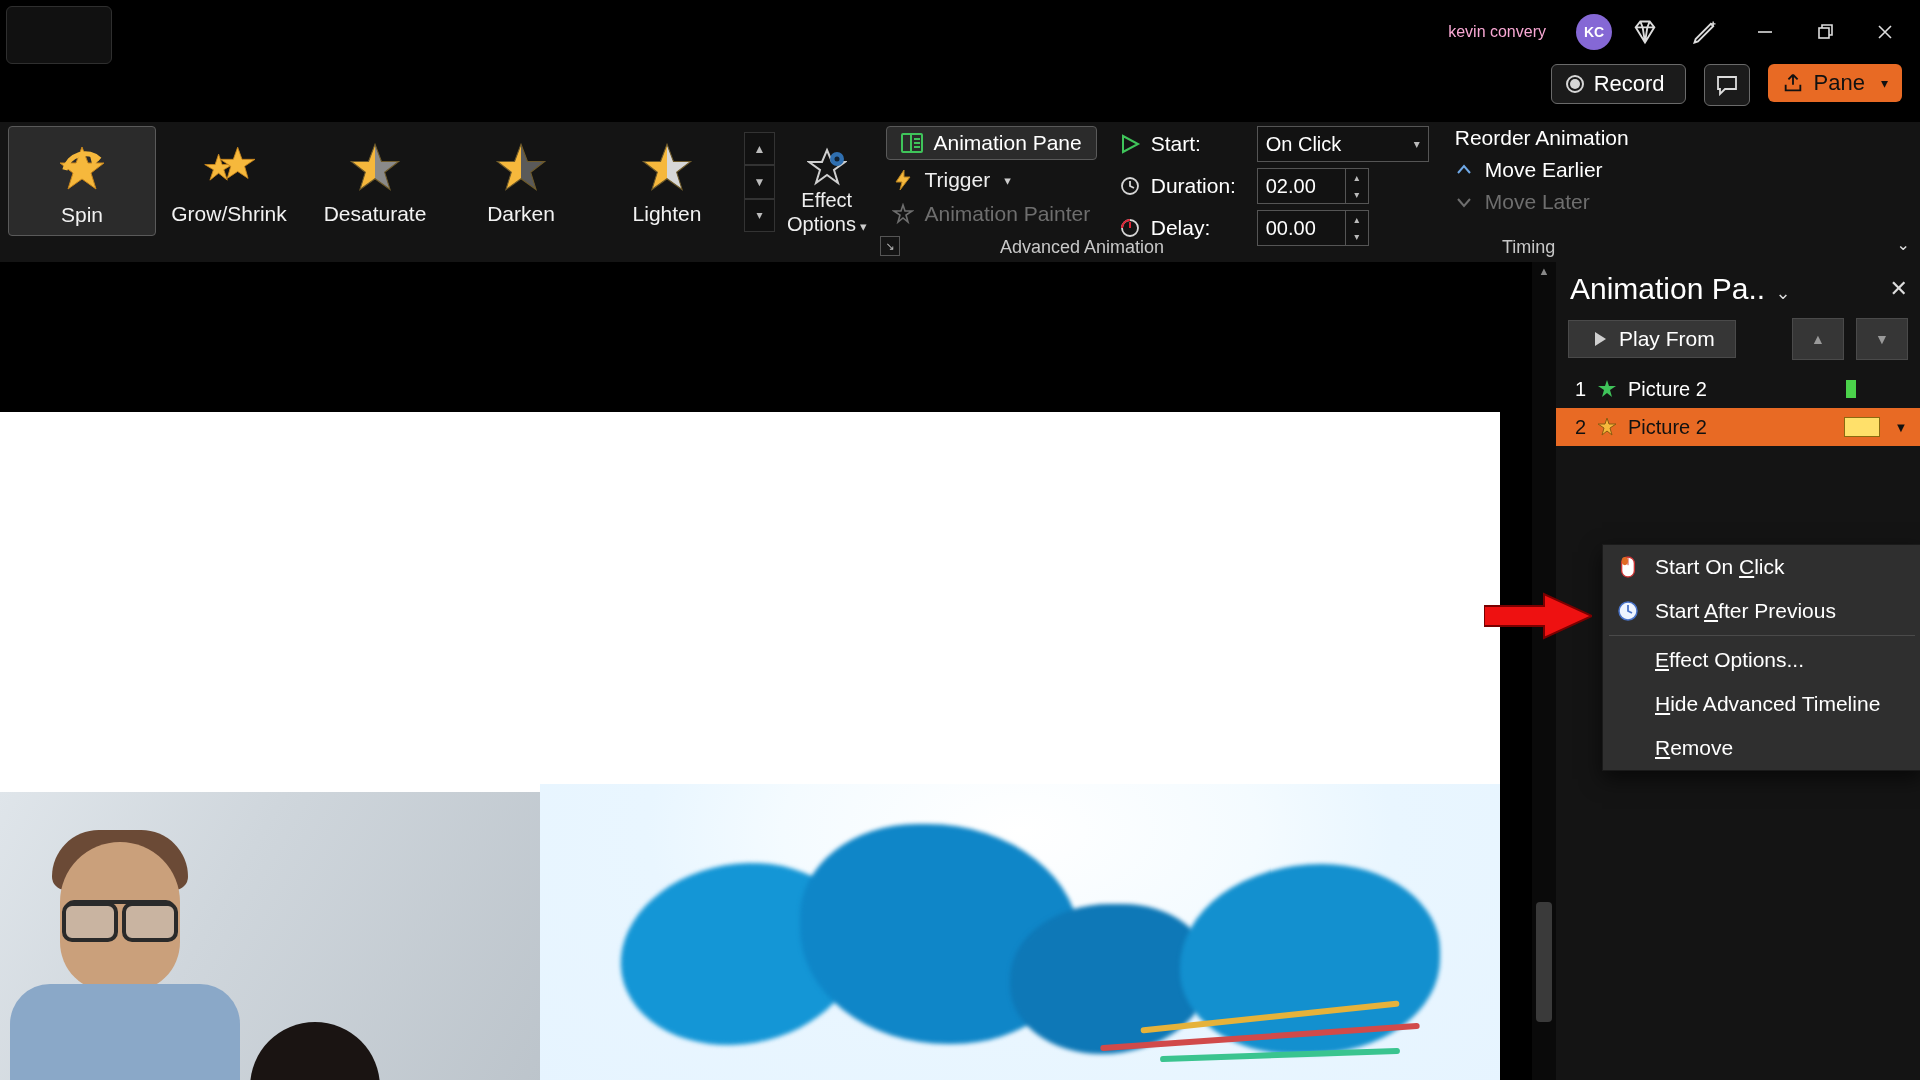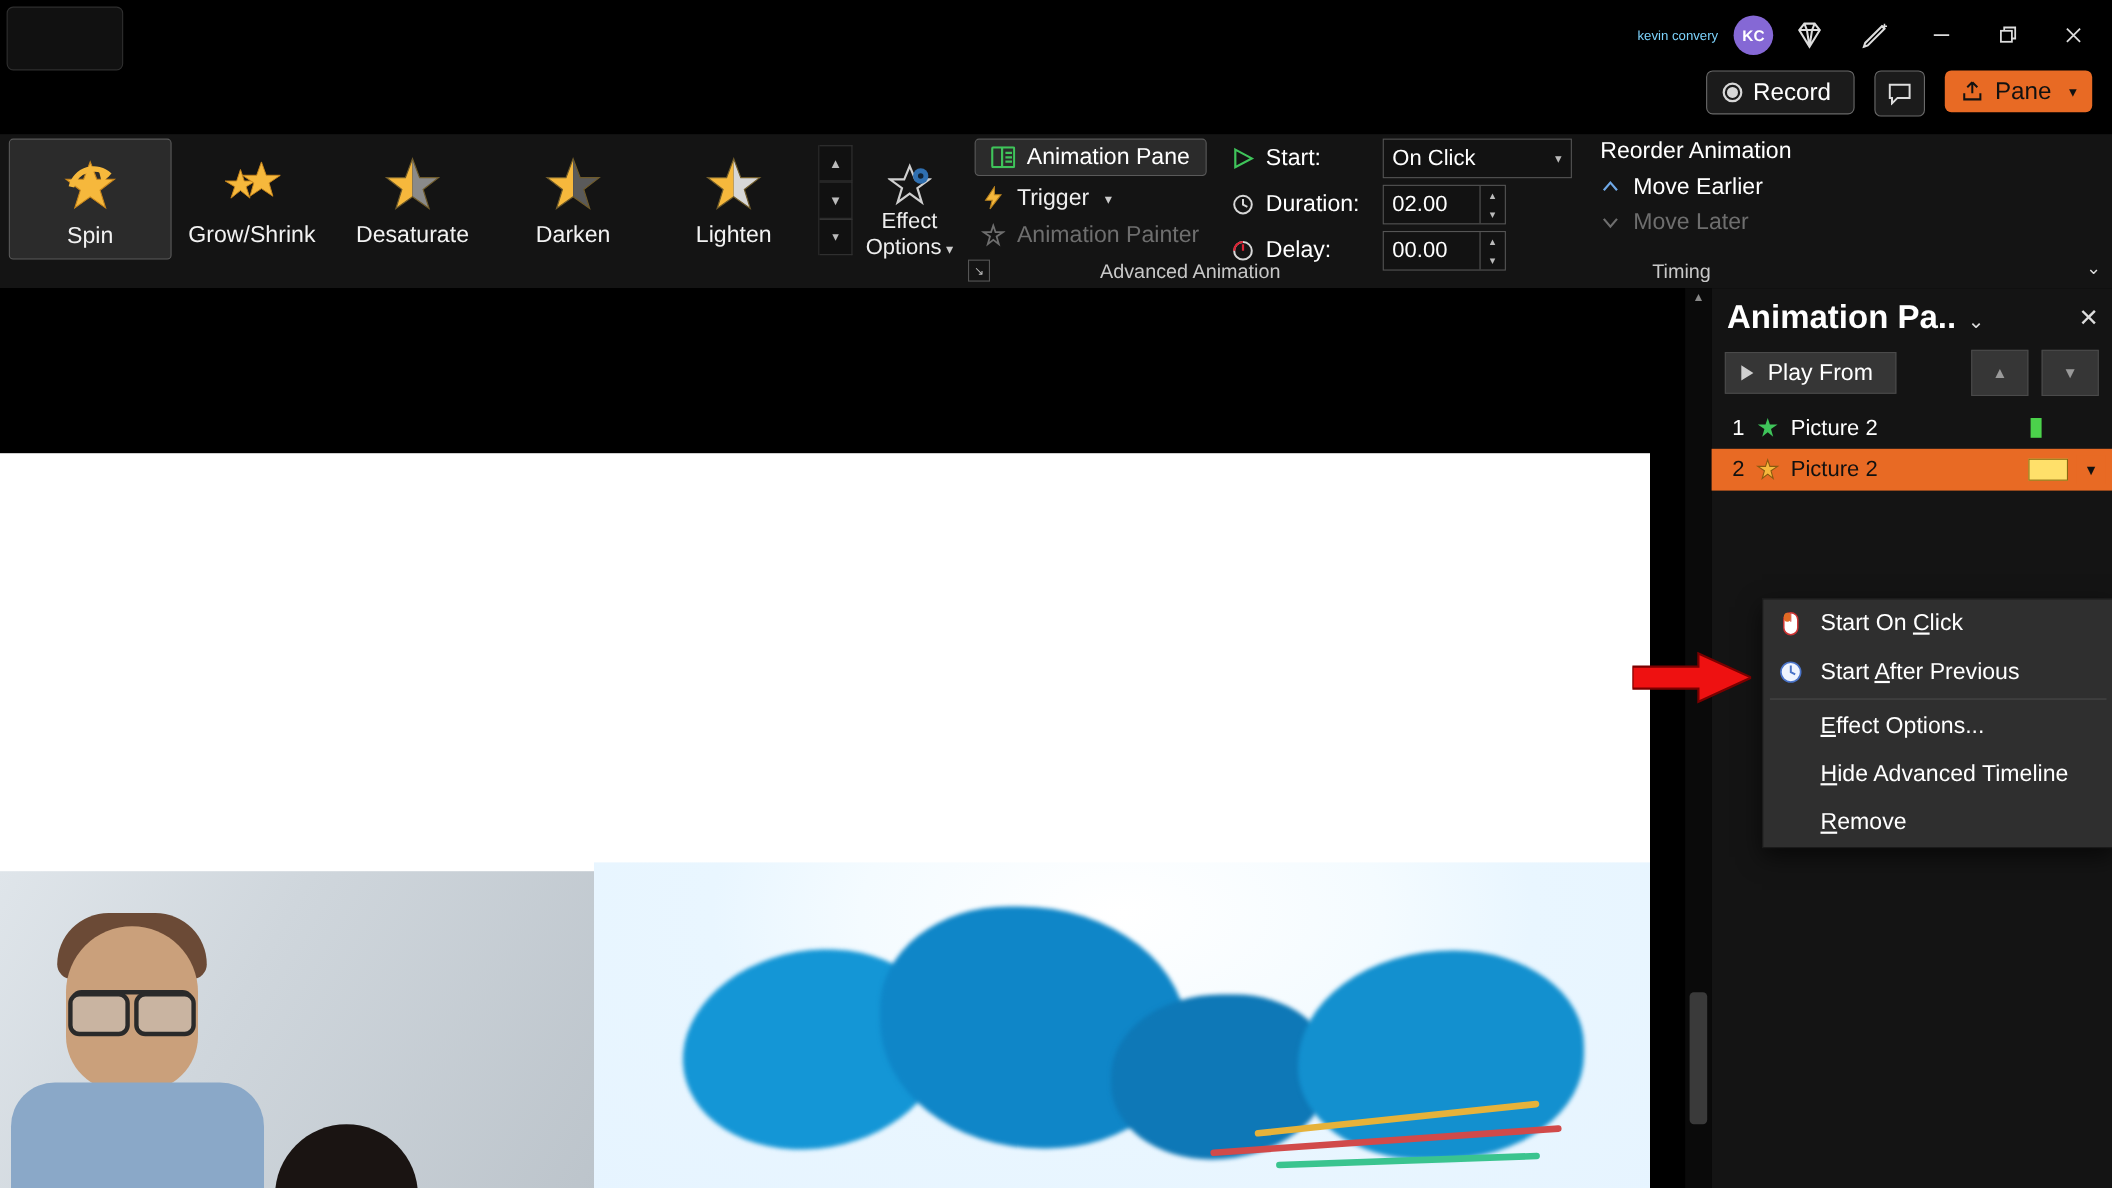--- a/index.html
+++ b/index.html
@@ -1,18 +1,18 @@
 <!DOCTYPE html>
 <html><head>
 <meta charset="utf-8">
 <style>
   html,body{margin:0;padding:0;width:1920px;height:1080px;background:#000;font-family:"Segoe UI",Arial,sans-serif;color:#fff;overflow:hidden}
   .titlebar{height:64px;display:flex;align-items:center;justify-content:flex-end;padding:0 8px;gap:6px}
   .autosave-pill{position:absolute;left:0;top:0;width:104px;height:56px;border:1px solid #2f2f2f;border-radius:6px;background:#111;margin:6px}
-  .user-name{font-size:12px;color:#7dd3fc;margin-right:8px}
+  .user-name{font-size:16px;color:#f9a8d4;margin-right:24px}
   .avatar{width:36px;height:36px;border-radius:50%;background:#8568d5;color:#fff;display:flex;align-items:center;justify-content:center;font-size:14px;font-weight:600}
   .title-icon{width:54px;height:54px;display:flex;align-items:center;justify-content:center;color:#ddd}
   .title-icon svg{width:28px;height:28px;stroke:#ddd;fill:none;stroke-width:1.6}
   .tb-min,.tb-max,.tb-close{width:54px;height:54px;display:flex;align-items:center;justify-content:center}
   .tb-min svg,.tb-max svg,.tb-close svg{width:18px;height:18px;stroke:#ddd;fill:none;stroke-width:1.6}
 
   .actionbar{height:58px;display:flex;align-items:flex-start;justify-content:flex-end;gap:18px;padding-right:18px}
   .record-btn{display:flex;align-items:center;gap:10px;border:1px solid #6a6a6a;border-radius:6px;background:#1b1b1b;padding:6px 20px 6px 14px;font-size:22px}
   .rec-dot{width:14px;height:14px;border:2px solid #d7d7d7;border-radius:50%;display:inline-block;position:relative}
   .rec-dot::after{content:"";position:absolute;inset:2px;border-radius:50%;background:#d7d7d7}
@@ -92,25 +92,25 @@
   .s1{left:600px;top:230px;width:260px;background:#e6b23a;transform:rotate(-6deg)}
   .s2{left:560px;top:250px;width:320px;background:#d14a4a;transform:rotate(-4deg)}
   .s3{left:620px;top:268px;width:240px;background:#3ac48f;transform:rotate(-2deg)}
 
   .vscroll{width:24px;background:#0a0a0a;position:relative}
   .vscroll .up{position:absolute;top:0;left:0;right:0;height:18px;display:flex;align-items:center;justify-content:center;color:#888;font-size:11px}
   .vscroll .thumb{position:absolute;left:4px;right:4px;top:640px;height:120px;background:#3a3a3a;border-radius:4px}
 
   .anim-pane{width:364px;background:#141414;display:flex;flex-direction:column}
   .ap-header{display:flex;align-items:center;justify-content:space-between;padding:10px 12px 6px 14px}
-  .ap-title{font-size:30px;font-weight:700}
+  .ap-title{font-size:30px;font-weight:400}
   .ap-title-caret{font-size:18px;color:#ddd;margin-left:6px}
   .ap-close{font-size:22px;color:#ddd}
   .ap-tools{display:flex;align-items:center;gap:12px;padding:6px 12px 10px 12px}
-  .play-from{display:flex;align-items:center;gap:12px;background:#363636;border:1px solid #4a4a4a;padding:6px 20px 6px 12px;font-size:21px}
+  .play-from{display:flex;align-items:center;gap:12px;background:#363636;border:1px solid #4a4a4a;padding:6px 20px 6px 24px;font-size:21px}
   .play-from svg{width:14px;height:16px;fill:#cfcfcf}
   .ap-ud{width:50px;height:40px;background:#363636;border:1px solid #4a4a4a;display:flex;align-items:center;justify-content:center;color:#9a9a9a;font-size:14px}
 
   .ap-item{display:flex;align-items:center;height:38px;padding-left:16px;font-size:20px;gap:10px;position:relative}
   .ap-item .idx{width:14px;text-align:right}
   .ap-item .ic{width:22px;height:22px;display:flex;align-items:center;justify-content:center}
   .ap-item .bar{position:absolute;right:40px;width:34px;height:18px}
   .ap-item.sel{background:#e86a24;color:#111}
   .ap-item.sel .bar{background:#ffe06a;border:1px solid #8a6a10}
   .ap-item:not(.sel) .bar{background:#4bd24b;width:10px;right:64px}

